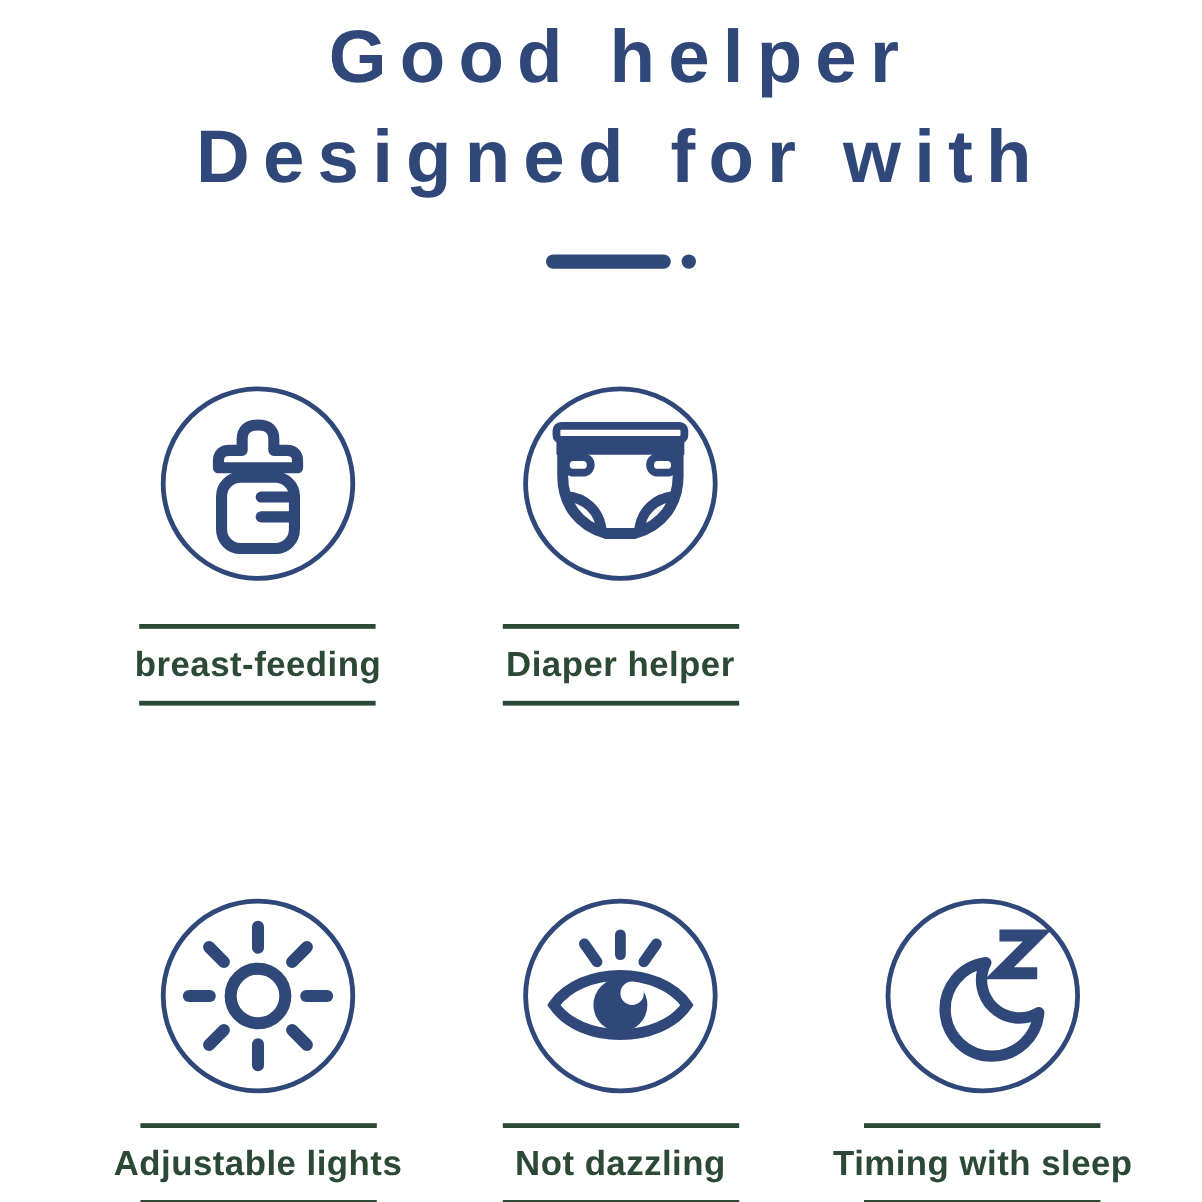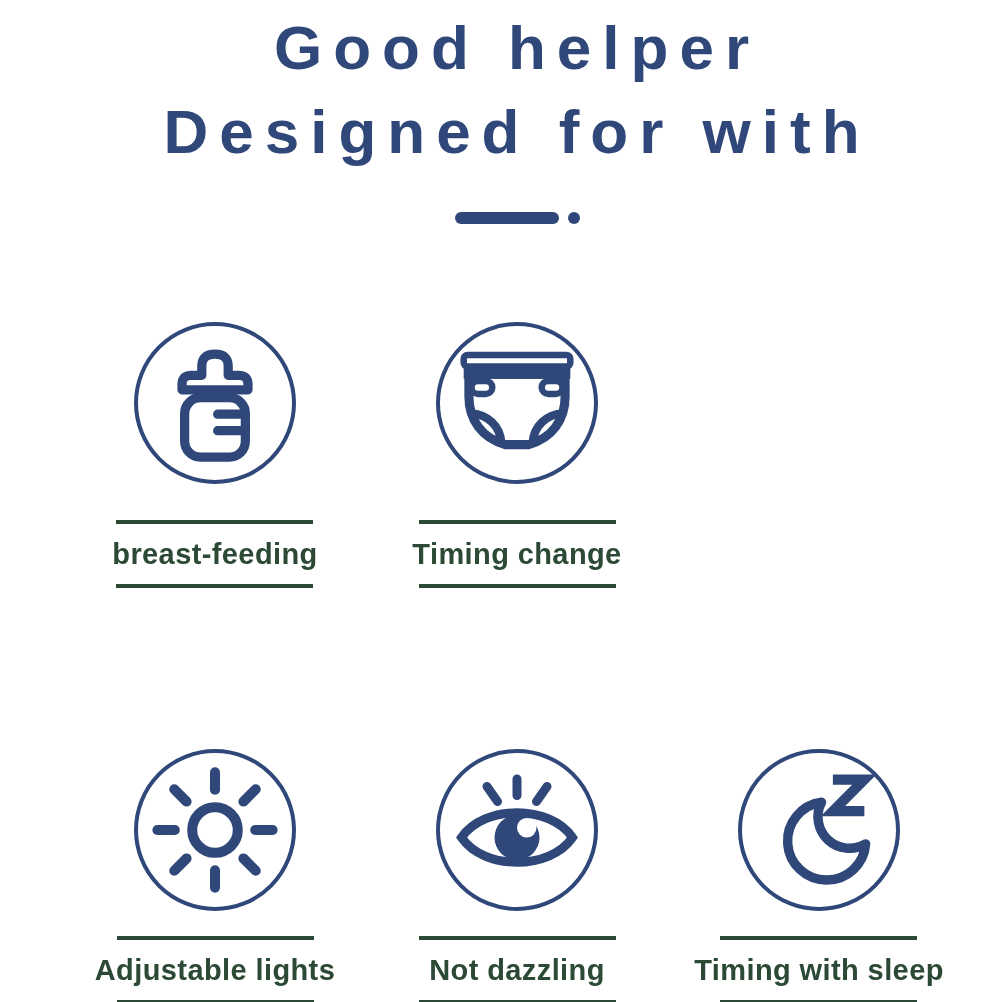--- a/index.html
+++ b/index.html
@@ -122,21 +122,21 @@
           <rect x="9" y="21.5" width="82" height="10" fill="currentColor" stroke="none"></rect>
           <path d="M13,31 L13,45 C13,63 23,77 41,82 L59,82 C77,77 87,63 87,45 L87,31"></path>
           <path d="M15,58 C27,59 37,67 38,81" stroke-width="6.5"></path>
           <path d="M85,58 C73,59 63,67 62,81" stroke-width="6.5"></path>
           <rect x="15" y="33" width="16" height="10" rx="5" fill="#ffffff" stroke-width="5"></rect>
           <rect x="69" y="33" width="16" height="10" rx="5" fill="#ffffff" stroke-width="5"></rect>
         </svg>
       </div>
       <div class="feature-label">
         <div class="rule"></div>
-        <div class="label-text">Timing change</div>
+        <div class="label-text">Diaper helper</div>
         <div class="rule"></div>
       </div>
     </div>
 
   </div>
 
   <div class="row row2">
 
     <div class="cell">
       <div class="icon-circle">

